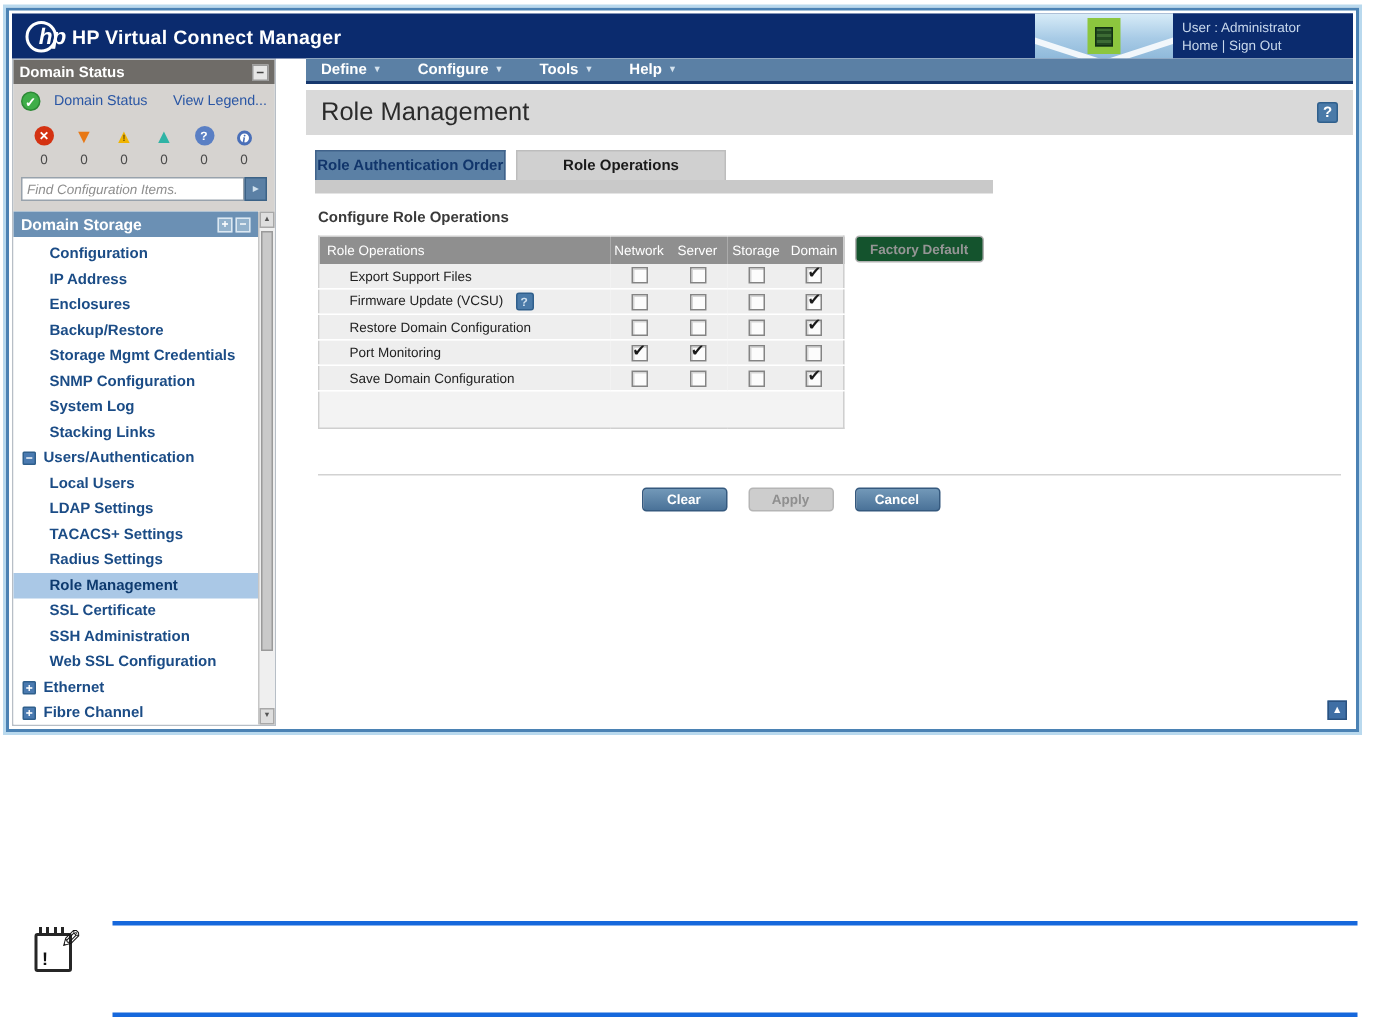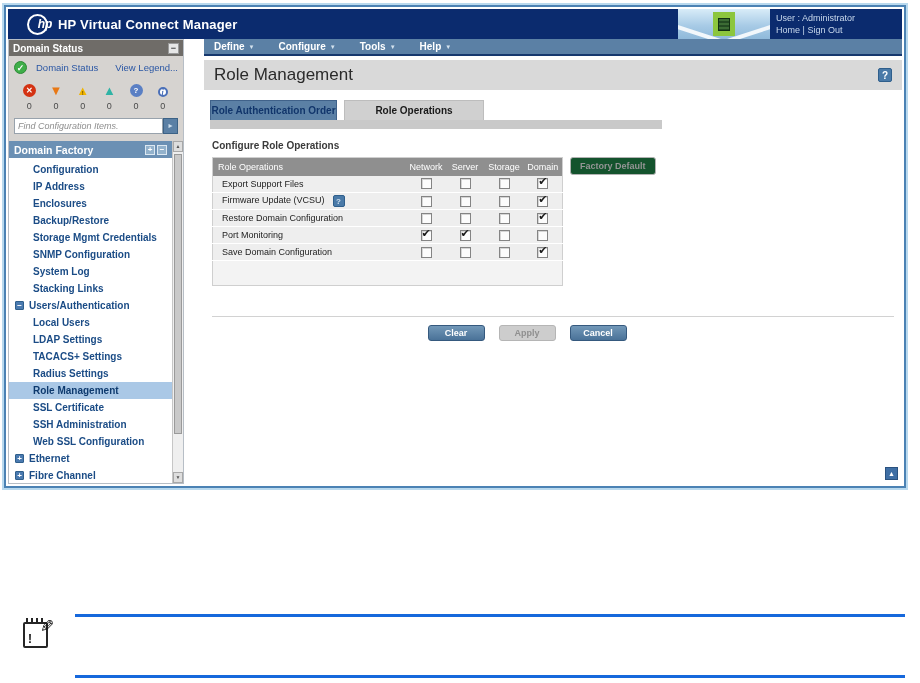--- a/index.html
+++ b/index.html
@@ -7,25 +7,25 @@
   body { font-family:"Liberation Sans", sans-serif; }
   .page { position:relative; width:920px; height:683px; background:#fff; overflow:hidden; }
 
   
   .app { position:absolute; left:4px; top:5px; width:902px; height:483px;
          background:#fff; border:2px solid #4b82b4; outline:2px solid #b9d9ee;
          padding:2px; display:flex; flex-direction:column; }
 
   
   .hdr { height:30px; background:#0b2b6e; display:flex; align-items:center; position:relative; flex:0 0 30px; }
-  .hp-logo { width:21px; height:21px; border:2px solid #fff; border-radius:50%; margin-left:19px;
-             color:#fff; font-style:italic; font-weight:bold; font-size:12px;
+  .hp-logo { width:21px; height:21px; border:2px solid #fff; border-radius:50%; margin-left:9px;
+             color:#fff; font-style:italic; font-weight:bold; font-size:15px;
              display:flex; align-items:center; justify-content:center;padding-left:15px; }
   .hdr-title { color:#fff; font-size:13px; font-weight:bold; margin-left:10px; letter-spacing:.2px; }
-  .hdr-right { position:absolute; right:12px; top:0; height:30px; display:flex; }
+  .hdr-right { position:absolute; right:0; top:0; height:30px; display:flex; }
   .hdr-photo { width:92px; height:30px; background:linear-gradient(180deg,#d8ecf8 0%,#a8cbe6 55%,#8fb9da 100%); position:relative; overflow:hidden; }
   .hdr-photo .road1,.hdr-photo .road2 { position:absolute; background:#f2f7fb; height:4px; width:60px; }
   .hdr-photo .road1 { left:-12px; bottom:4px; transform:rotate(18deg); }
   .hdr-photo .road2 { right:-12px; bottom:4px; transform:rotate(-18deg); }
   .encl-box { position:absolute; left:50%; top:50%; transform:translate(-50%,-50%);
               width:22px; height:24px; background:#8cc63e; display:flex; align-items:center; justify-content:center; }
   .encl-glyph { width:12px; height:13px; background:#234a22; border:1px solid #123012;
                 background-image:repeating-linear-gradient(180deg,#3c6b34 0 2px,#234a22 2px 4px); }
   .hdr-user { width:120px; background:#0b2b6e; color:#c8d8ec; font-size:9px; line-height:12px; padding:3px 6px; }
   .hdr-user a { color:#c8d8ec; text-decoration:none; }
@@ -101,21 +101,21 @@
   .tab-underband { margin-left:6px; width:452px; height:9px; background:#c9c9c9; }
 
   .section-title { margin:11px 0 6px 8px; font-size:10px; font-weight:bold; color:#3a3a3a; }
 
   .table-zone { margin-left:8px; position:relative; }
   table.role { border-collapse:collapse; width:350px; table-layout:fixed; border:1px solid #cfcfcf; }
   table.role th { background:#8f8f8f; color:#fff; font-size:9px; font-weight:normal; height:18px; }
   th.label-col { text-align:left; padding-left:5px; width:194px; }
   th.chk-col { width:39px; }
   table.role td { background:#eeeeee; height:17px; border-bottom:1px solid #fff; font-size:9px; color:#222; }
-  td.label-cell { padding-left:9px; }
+  td.label-cell { padding-left:20px; }
   td.cb-cell { text-align:center; }
   tr.footer-row td { height:25px; background:#f3f3f3; border-bottom:none; }
   .cb { display:inline-block; width:11px; height:11px; background:#fcfcfc; border:1px solid #848484;
         box-shadow:inset 1px 1px 0 #d6d6d6; position:relative; vertical-align:middle; cursor:pointer; }
   .cb .mark { position:absolute; left:0; top:-4px; font-size:11px; color:#1a1a1a; }
   .row-help { display:inline-block; width:12px; height:12px; background:#4a7aa8; border:1px solid #2f5f8c; border-radius:2px;
               color:#cfe0ee; font-size:8px; font-weight:bold; text-align:center; line-height:12px; margin-left:8px;
               vertical-align:middle; cursor:pointer; }
   .factory { position:absolute; left:358px; top:0; height:18px; padding:0 9px; background:#14532d;
              color:#959595; font-size:9px; font-weight:bold; border:1px solid #b2b2b2; border-radius:3px; }
@@ -223,21 +223,21 @@
                 <div class="cnt">0</div>
               </div>
             </div>
           <div class="find-row">
             <input type="text" placeholder="Find Configuration Items." style="">
             <button class="go-btn">▸</button>
           </div>
         </div>
         <div class="settings-area">
           <div class="dset-hdr">
-            <span>Domain Factory</span>
+            <span>Domain Storage</span>
             <span class="hdr-boxes">
               <span class="sq-btn">+</span>
               <span class="sq-btn">−</span>
             </span>
           </div>
           <div class="tree" id="tree">
               <div class="titem lvl1">
                 <span>Configuration</span>
               </div>
               <div class="titem lvl1">

